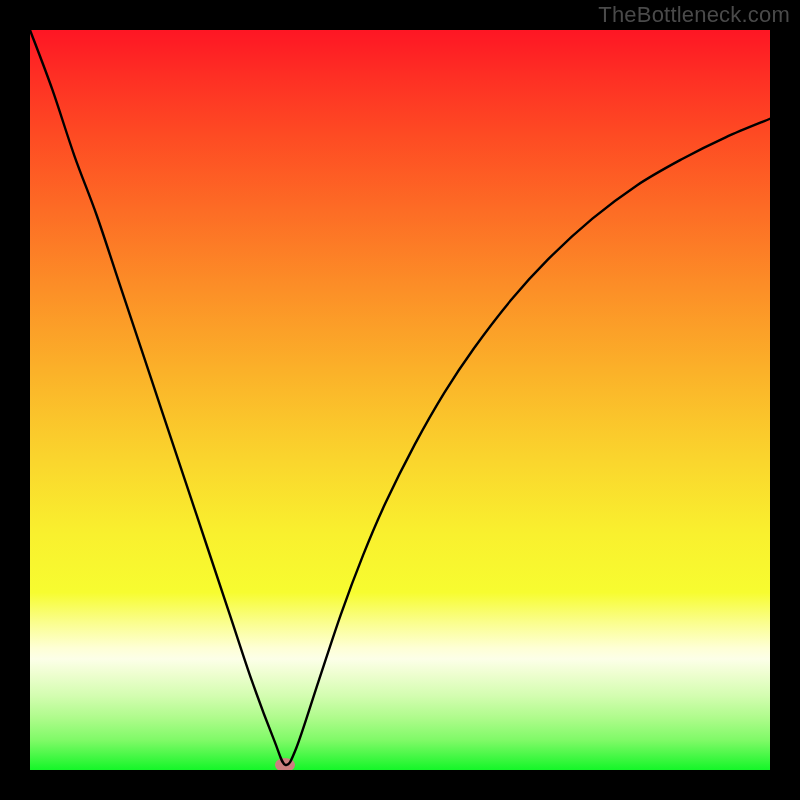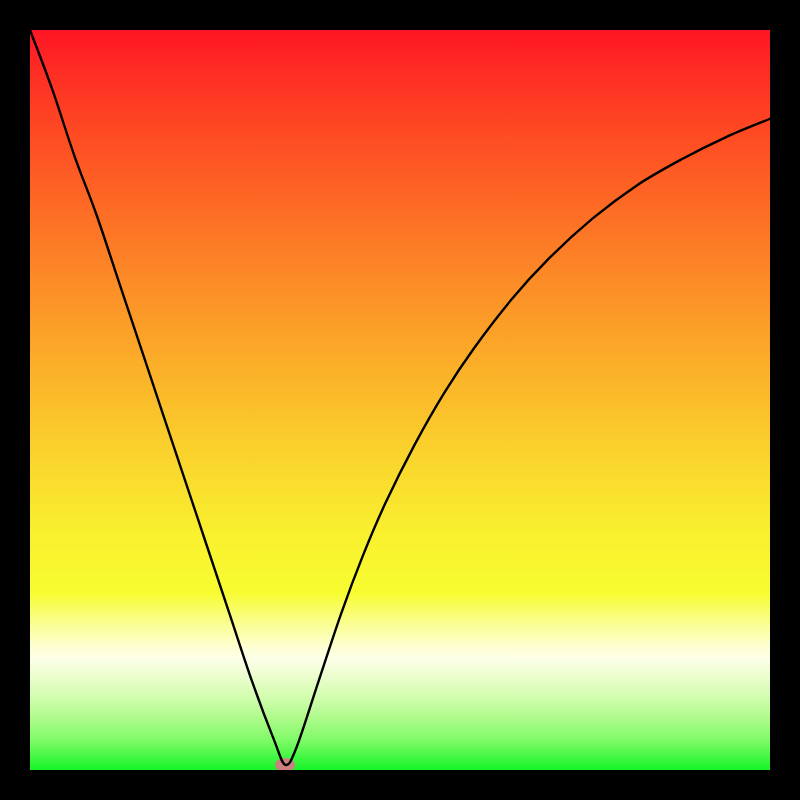--- a/index.html
+++ b/index.html
@@ -72,20 +72,21 @@
     position: absolute;
     inset: 0;
     z-index: 15;
   }
 </style>
 </head>
 <body>
 
 <div class="frame">
 
+  <div class="watermark">TheBottleneck.com</div>
 
   <div class="plot-area">
     <div class="gradient"></div>
 
     <svg class="curve" viewBox="0 0 740 740" preserveAspectRatio="none">
       <path id="curve-path" d="M 0.00 0.00 C 3.70 9.87, 14.80 38.23, 22.20 59.20 C 29.60 80.17, 37.00 104.83, 44.40 125.80 C 51.80 146.77, 59.20 164.03, 66.60 185.00 C 74.00 205.97, 81.40 229.40, 88.80 251.60 C 96.20 273.80, 103.60 296.00, 111.00 318.20 C 118.40 340.40, 125.80 362.60, 133.20 384.80 C 140.60 407.00, 148.00 429.20, 155.40 451.40 C 162.80 473.60, 170.20 495.80, 177.60 518.00 C 185.00 540.20, 192.40 562.40, 199.80 584.60 C 207.20 606.80, 214.60 630.23, 222.00 651.20 C 229.40 672.17, 238.65 696.46, 244.20 710.40 C 249.75 724.34, 251.60 733.59, 255.30 734.82 C 259.00 736.05, 260.85 731.74, 266.40 717.80 C 271.95 703.86, 281.20 673.40, 288.60 651.20 C 296.00 629.00, 303.40 605.57, 310.80 584.60 C 318.20 563.63, 325.60 543.90, 333.00 525.40 C 340.40 506.90, 346.57 492.10, 355.20 473.60 C 363.83 455.10, 374.93 432.90, 384.80 414.40 C 394.67 395.90, 404.53 378.63, 414.40 362.60 C 424.27 346.57, 432.90 333.62, 444.00 318.20 C 455.10 302.78, 468.67 284.90, 481.00 270.10 C 493.33 255.30, 504.43 242.97, 518.00 229.40 C 531.57 215.83, 547.60 201.03, 562.40 188.70 C 577.20 176.37, 592.00 165.27, 606.80 155.40 C 621.60 145.53, 636.40 137.52, 651.20 129.50 C 666.00 121.48, 680.80 114.08, 695.60 107.30 C 710.40 100.52, 732.60 91.88, 740.00 88.80" fill="none" stroke="#000" stroke-width="2.4" stroke-linecap="round" stroke-linejoin="round"></path>
     </svg>
 
     <div class="dot" id="min-dot" style="left: 255.3px; top: 734.82px; background: rgb(204, 128, 128);"></div>
   </div>

